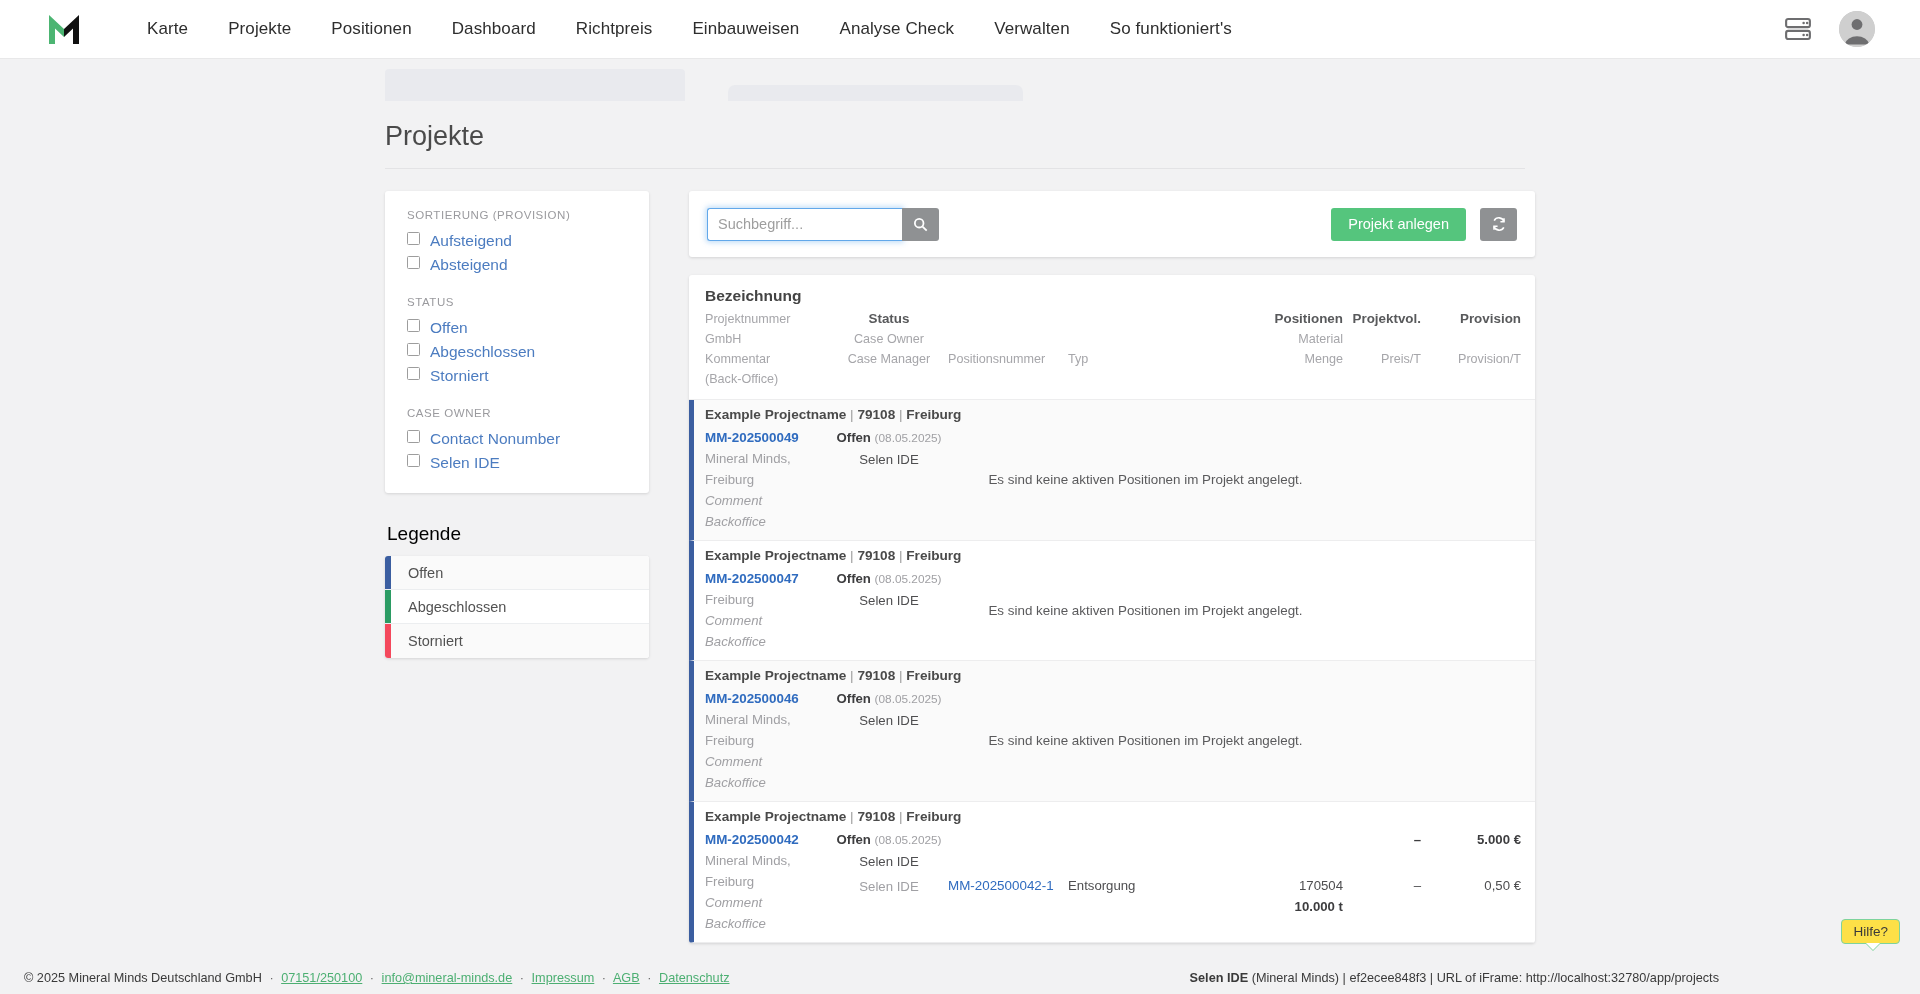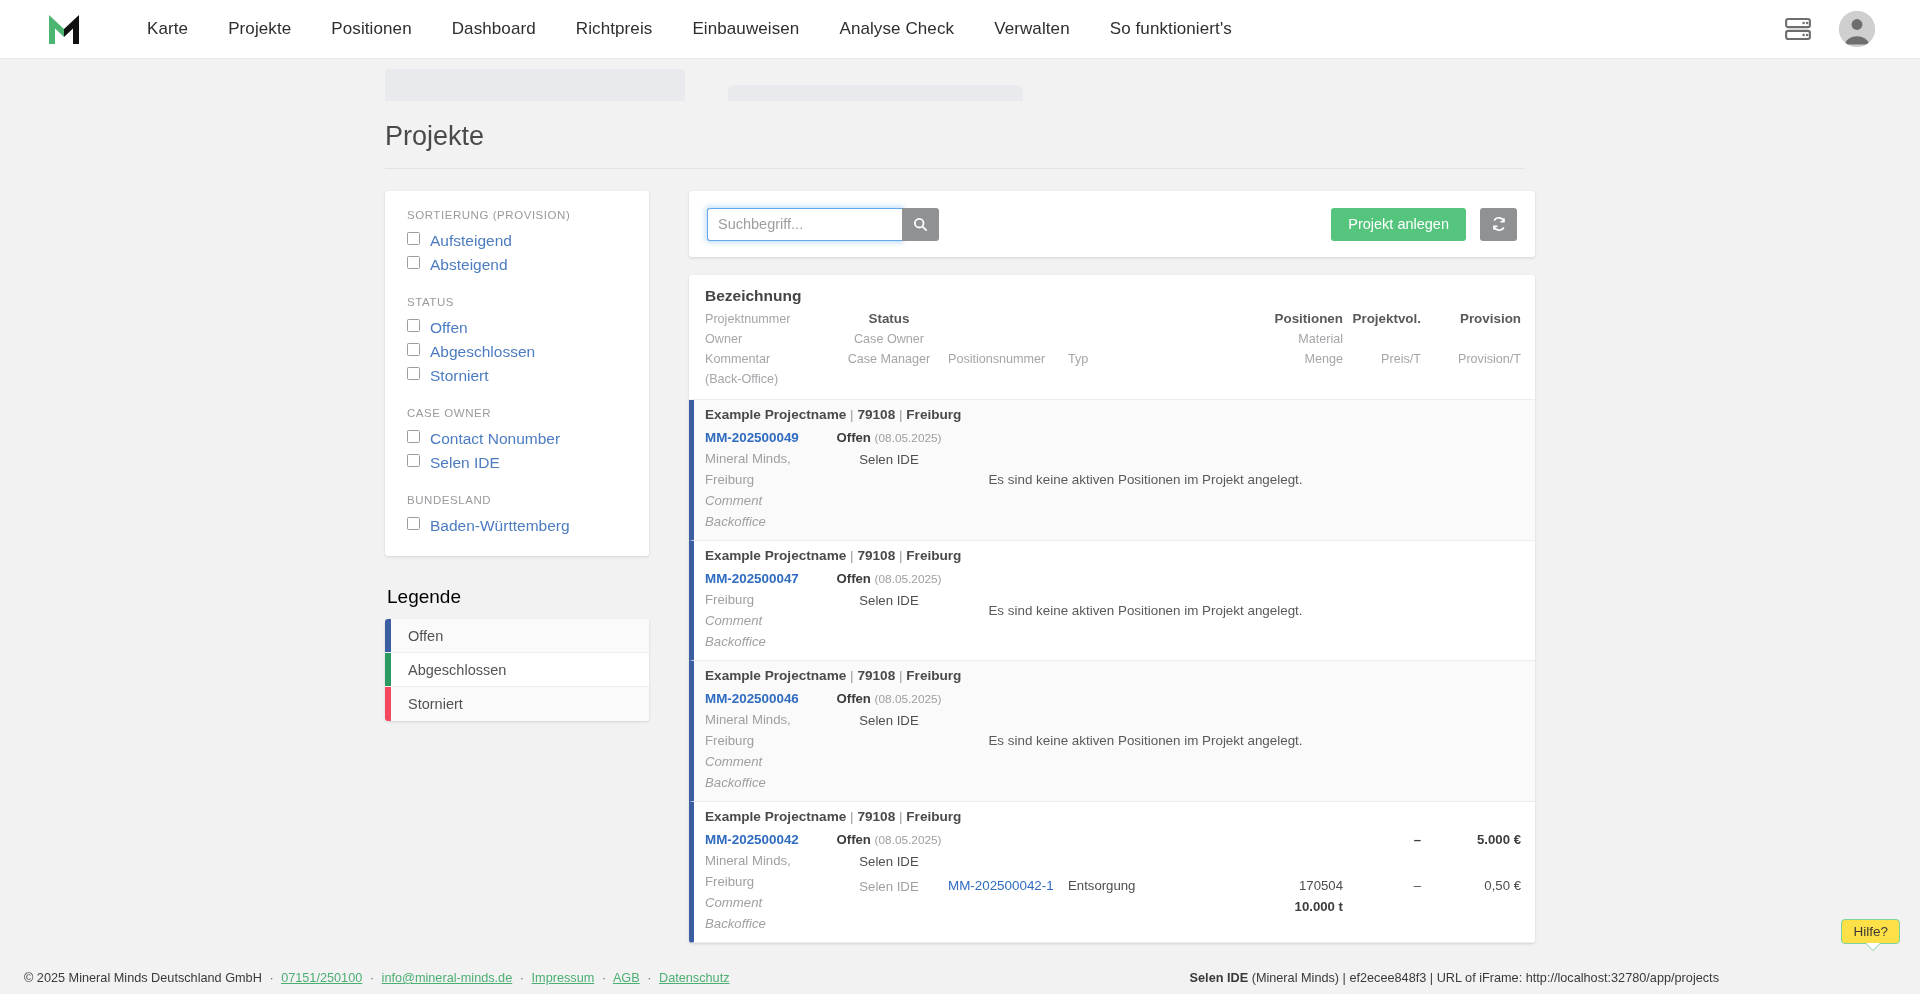--- a/index.html
+++ b/index.html
@@ -283,27 +283,20 @@
           <div class="filter-row">
             <span class="cbx"></span>
             <span class="filter-label">Contact Nonumber</span>
           </div>
           <div class="filter-row">
             <span class="cbx"></span>
             <span class="filter-label">Selen IDE</span>
           </div>
         </div>
 
-        <div class="filter-group">
-          <div class="filter-heading">BUNDESLAND</div>
-          <div class="filter-row">
-            <span class="cbx"></span>
-            <span class="filter-label">Baden-Württemberg</span>
-          </div>
-        </div>
       </div>
 
       <div class="legend-title">Legende</div>
       <div class="legend-card">
         <div class="legend-row alt">
           <span class="legend-swatch" style="background:#3b5ea0"></span>
           <span class="legend-text">Offen</span>
         </div>
         <div class="legend-row">
           <span class="legend-swatch" style="background:#2b9b63"></span>
@@ -347,21 +340,21 @@
           <div class="th-main">Bezeichnung</div>
           <div class="grid7">
             <div class="th">Projektnummer</div>
             <div class="th b tr-c">Status</div>
             <div class="th"></div>
             <div class="th"></div>
             <div class="th b tr-r">Positionen</div>
             <div class="th b tr-r">Projektvol.</div>
             <div class="th b tr-r">Provision</div>
 
-            <div class="th">Owner</div>
+            <div class="th">GmbH</div>
             <div class="th tr-c">Case Owner</div>
             <div class="th"></div>
             <div class="th"></div>
             <div class="th tr-r">Material</div>
             <div class="th"></div>
             <div class="th"></div>
 
             <div class="th">Kommentar</div>
             <div class="th tr-c">Case Manager</div>
             <div class="th">Positionsnummer</div>

